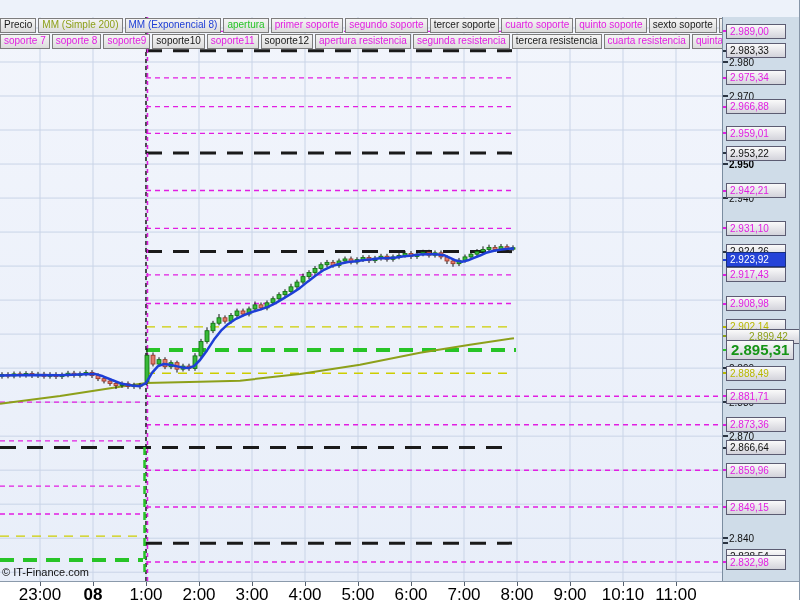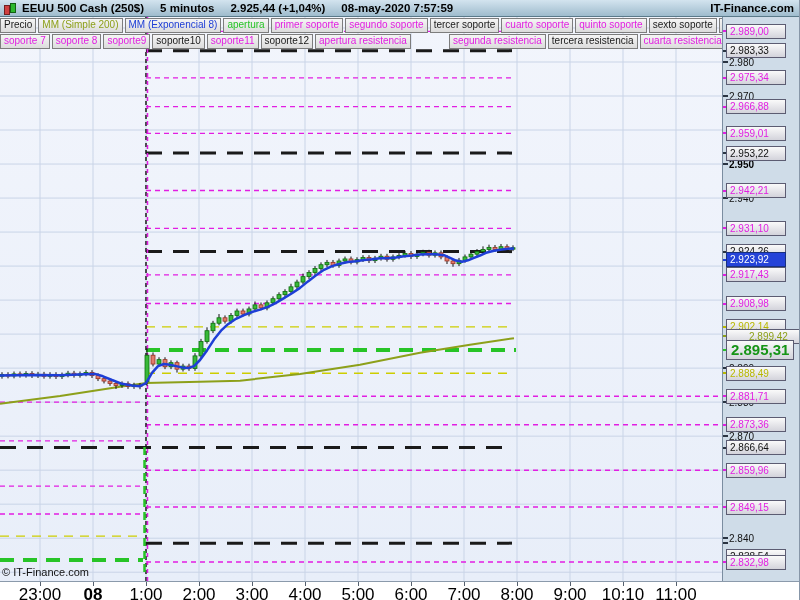--- a/index.html
+++ b/index.html
@@ -44,31 +44,20 @@
   .time-axis{position:absolute;left:0;top:581px;width:800px;height:19px;background:#fff;
              border-top:1px solid #8b9aab;box-sizing:border-box;}
   .tlabel{position:absolute;top:3px;transform:translateX(-50%);font-size:17px;color:#000;}
   .tlabel.bold{font-weight:bold;}
   .ttick{position:absolute;top:0;width:1px;height:4px;background:#55606e;}
 </style>
 </head>
 <body>
 
 <div class="screen">
-  <div class="titlebar">
-    <span class="cicon">
-        <span class="c1"></span>
-        <span class="c2"></span>
-      </span>
-    <span class="tseg">EEUU 500 Cash (250$)</span>
-    <span class="tseg">5 minutos</span>
-    <span class="tseg">2.925,44 (+1,04%)</span>
-    <span class="tseg">08-may-2020 7:57:59</span>
-    <span class="brand">IT-Finance.com</span>
-  </div>
 
   <div class="chart-area">
     <svg id="plot" width="722" height="564" viewBox="0 0 722 564">
         <g>
           <line x1="0" x2="722" y1="555.2105220000001" y2="555.2105220000001" stroke="#c9d4e7" stroke-width="1"></line>
           <line x1="0" x2="722" y1="521.1965220000001" y2="521.1965220000001" stroke="#c9d4e7" stroke-width="1"></line>
           <line x1="0" x2="722" y1="487.18252200000006" y2="487.18252200000006" stroke="#c9d4e7" stroke-width="1"></line>
           <line x1="0" x2="722" y1="453.1685220000001" y2="453.1685220000001" stroke="#c9d4e7" stroke-width="1"></line>
           <line x1="0" x2="722" y1="419.1545220000001" y2="419.1545220000001" stroke="#c9d4e7" stroke-width="1"></line>
           <line x1="0" x2="722" y1="385.1405220000001" y2="385.1405220000001" stroke="#c9d4e7" stroke-width="1"></line>
@@ -323,21 +312,21 @@
           <span class="lstub"></span>
         </div>
         <div class="lrow">
           <span class="litem" style="color: rgb(226, 30, 226);">soporte 7</span>
           <span class="litem" style="color: rgb(226, 30, 226);">soporte 8</span>
           <span class="litem" style="color: rgb(226, 30, 226);">soporte9</span>
           <span class="litem" style="color: rgb(26, 26, 26);">soporte10</span>
           <span class="litem" style="color: rgb(226, 30, 226);">soporte11</span>
           <span class="litem" style="color: rgb(26, 26, 26);">soporte12</span>
           <span class="litem" style="color: rgb(226, 30, 226);">apertura resistencia</span>
-          <span class="litem" style="color: rgb(226, 30, 226); margin-left: 36px;">segunda resistencia</span>
+          <span class="litem" style="color: rgb(226, 30, 226);">segunda resistencia</span>
           <span class="litem" style="color: rgb(26, 26, 26);">tercera resistencia</span>
           <span class="litem" style="color: rgb(226, 30, 226);">cuarta resistencia</span>
           <span class="litem" style="color: rgb(226, 30, 226);">quinta resistencia</span>
         </div>
       </div>
     <div class="copyright">© IT-Finance.com</div>
   </div>
 
   <div class="price-axis" id="paxis">
       <div class="ptick" style="top: 44.0005px; background: rgb(42, 52, 66);"></div>

